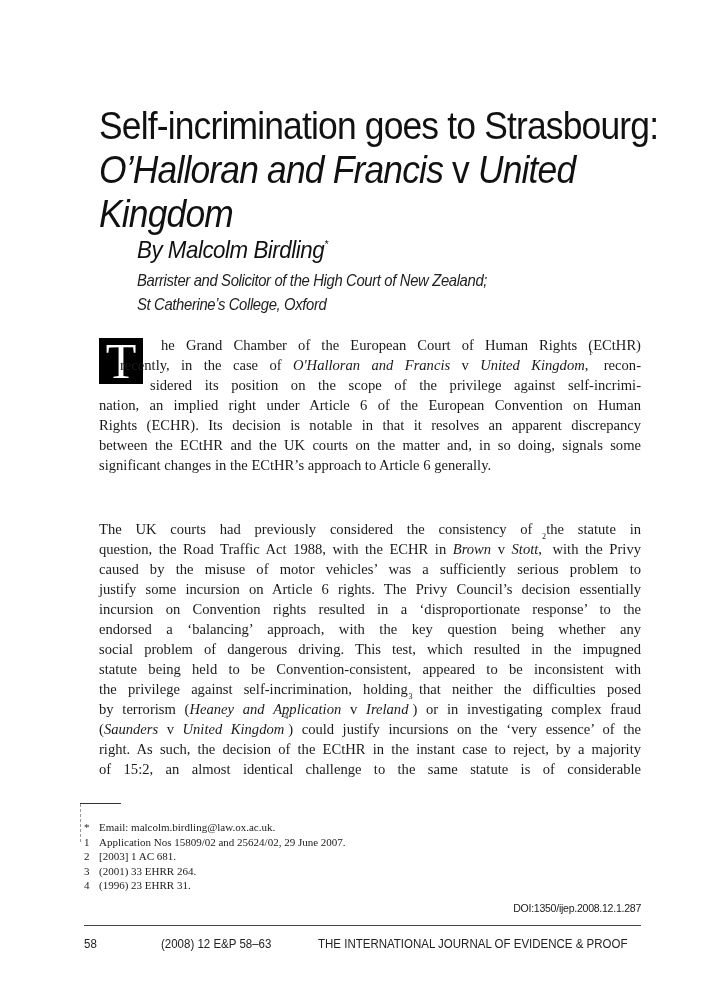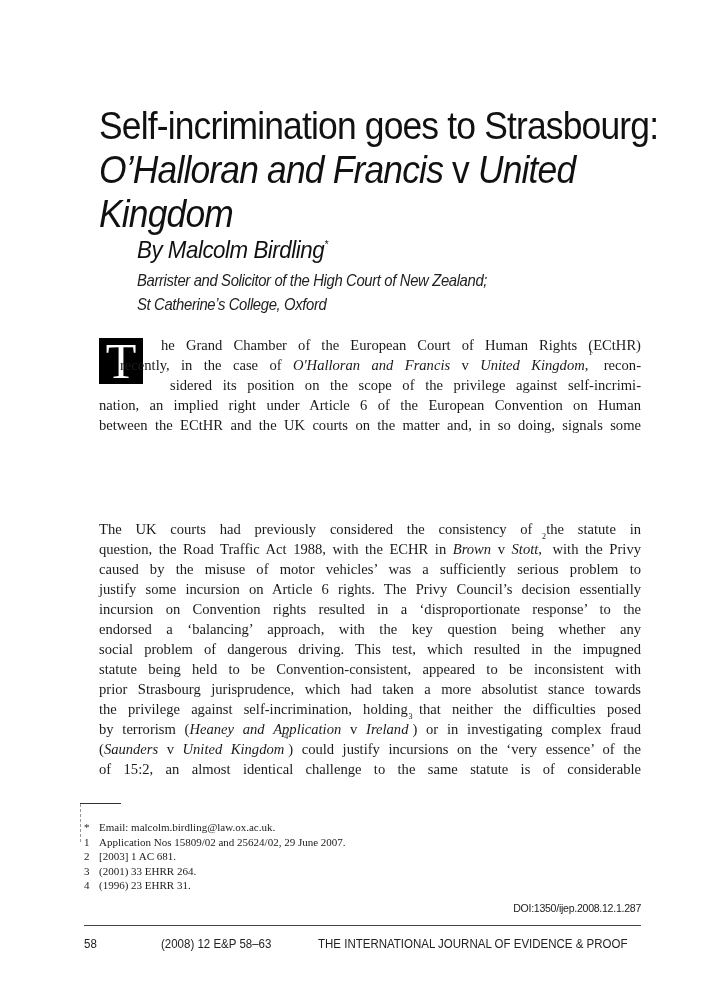--- a/index.html
+++ b/index.html
@@ -63,37 +63,39 @@
 
 <div class="abs byline"><span>By Malcolm Birdling</span><sup>*</sup></div>
 <div class="abs affil" style="top:271px;">Barrister and Solicitor of the High Court of New Zealand;</div>
 <div class="abs affil" style="top:295px;">St Catherine’s College, Oxford</div>
 
 <div class="abs dropcap">T</div>
 
 <div class="abs body" id="p1" style="top:335px;">
     <span class="line-row" style="margin-left: 62px;"><span>he Grand Chamber of the European Court of Human Rights (ECtHR)</span></span>
     <span class="line-row" style="margin-left: 21px;"><span>recently, in the case of </span><i>O'Halloran and Francis</i><span> v </span><i>United Kingdom</i><span>,</span><sup>1</sup><span> recon-</span></span>
-    <span class="line-row" style="margin-left: 71px;"><span>sidered its position on the scope of the privilege against self-incrimi-</span></span>
+    <span class="line-row" style="margin-left: 51px;"><span>sidered its position on the scope of the privilege against self-incrimi-</span></span>
     <span class="line-row"><span>nation, an implied right under Article 6 of the European Convention on Human</span></span>
+    <span class="line-row"><span>Rights (ECHR). Its decision is notable in that it resolves an apparent discrepancy</span></span>
     <span class="line-row"><span>between the ECtHR and the UK courts on the matter and, in so doing, signals some</span></span>
+    <span class="line-row last"><span>significant changes in the ECtHR’s approach to Article 6 generally.</span></span>
   </div>
 <div class="abs body" id="p2" style="top:519px;">
     <span class="line-row"><span>The UK courts had previously considered the consistency of the statute in</span></span>
     <span class="line-row"><span>question, the Road Traffic Act 1988, with the ECHR in </span><i>Brown</i><span> v </span><i>Stott</i><span>,</span><sup>2</sup><span> with the Privy</span></span>
     <span class="line-row"><span>caused by the misuse of motor vehicles’ was a sufficiently serious problem to</span></span>
     <span class="line-row"><span>justify some incursion on Article 6 rights. The Privy Council’s decision essentially</span></span>
     <span class="line-row"><span>incursion on Convention rights resulted in a ‘disproportionate response’ to the</span></span>
     <span class="line-row"><span>endorsed a ‘balancing’ approach, with the key question being whether any</span></span>
     <span class="line-row"><span>social problem of dangerous driving. This test, which resulted in the impugned</span></span>
     <span class="line-row"><span>statute being held to be Convention-consistent, appeared to be inconsistent with</span></span>
-    <span class="line-row"><span>prior Strasbourg jurisprudence, which had taken a more absolutist stance towards</span></span>
     <span class="line-row"><span>the privilege against self-incrimination, holding that neither the difficulties posed</span></span>
     <span class="line-row"><span>by terrorism (</span><i>Heaney and Application</i><span> v </span><i>Ireland</i><sup>3</sup><span>) or in investigating complex fraud</span></span>
     <span class="line-row"><span>(</span><i>Saunders</i><span> v </span><i>United Kingdom</i><sup>4</sup><span>) could justify incursions on the ‘very essence’ of the</span></span>
+    <span class="line-row"><span>right. As such, the decision of the ECtHR in the instant case to reject, by a majority</span></span>
     <span class="line-row"><span>of 15:2, an almost identical challenge to the same statute is of considerable</span></span>
   </div>
 
 <div class="abs fn-rule"></div>
 <div class="abs fn-dash"></div>
 <div class="abs footnotes" id="fns">
     <div class="fn-row">
       <span class="fn-mark">*</span>
       <span>Email: malcolm.birdling@law.ox.ac.uk.</span>
     </div>

